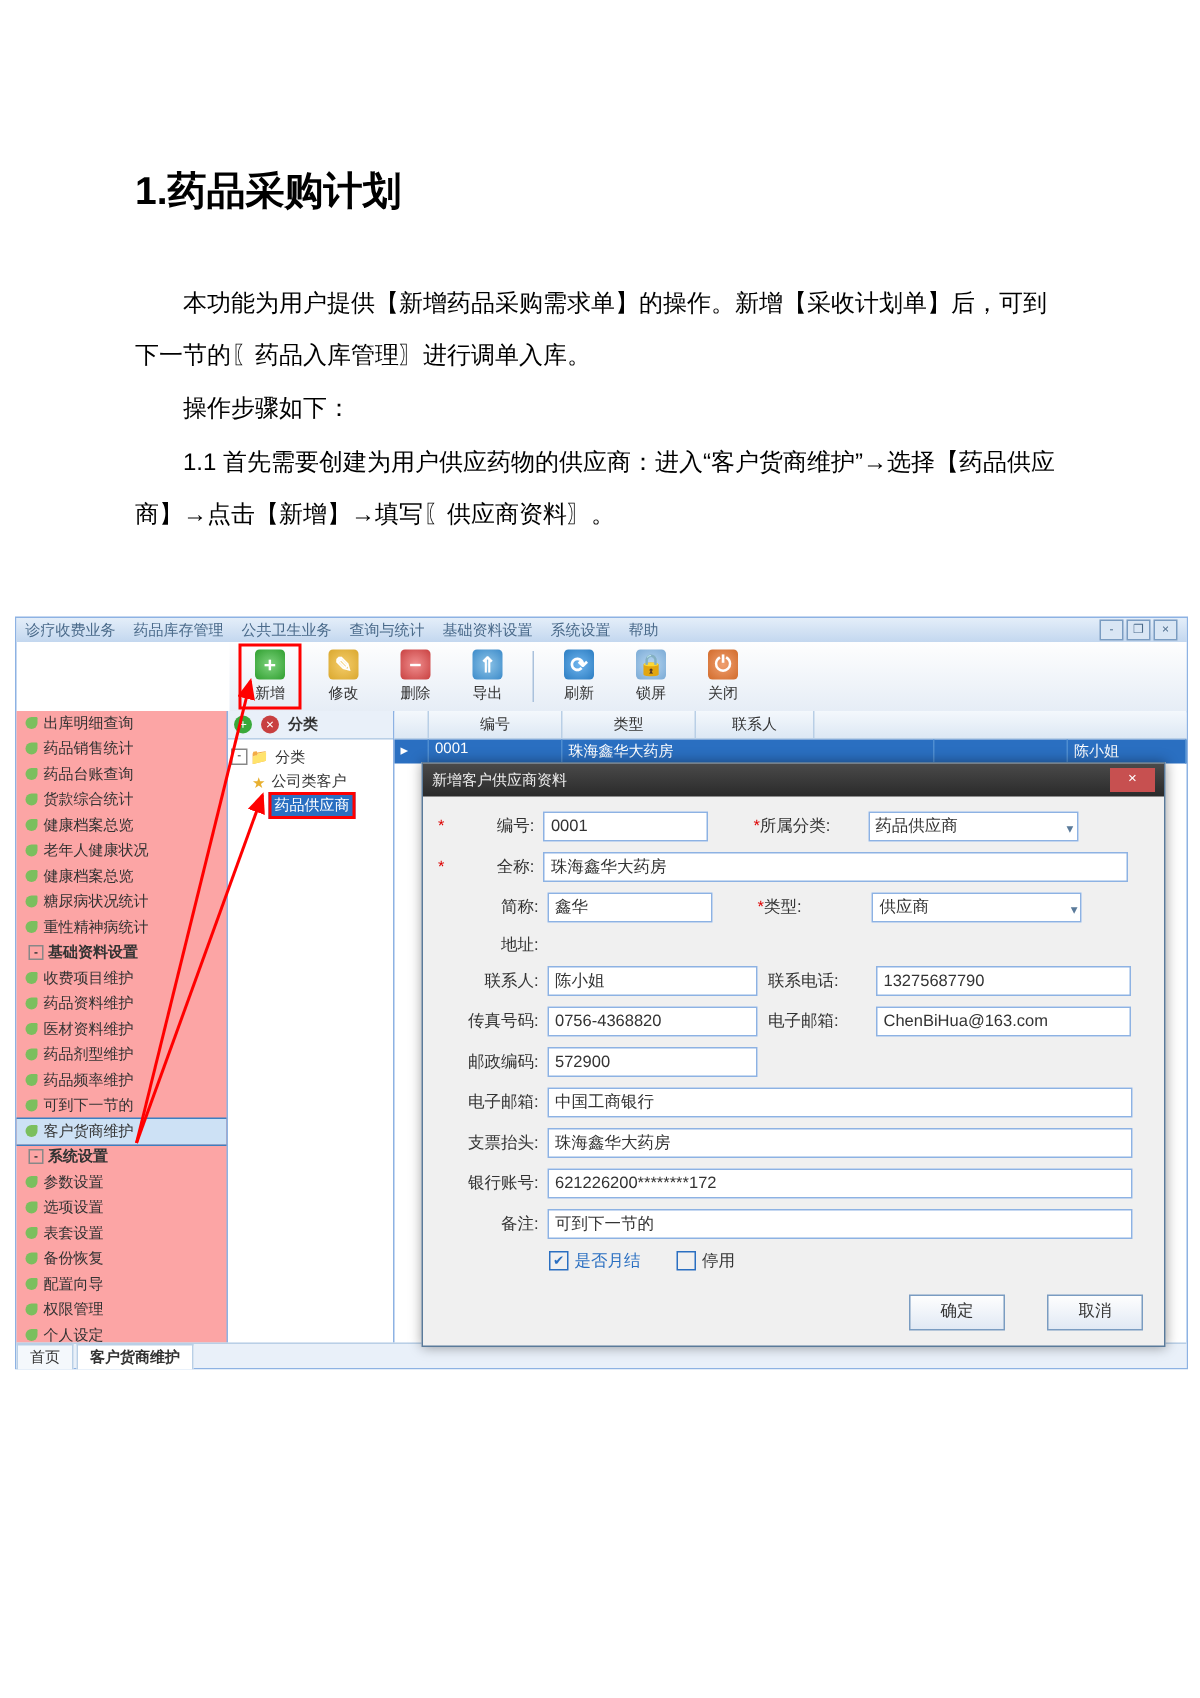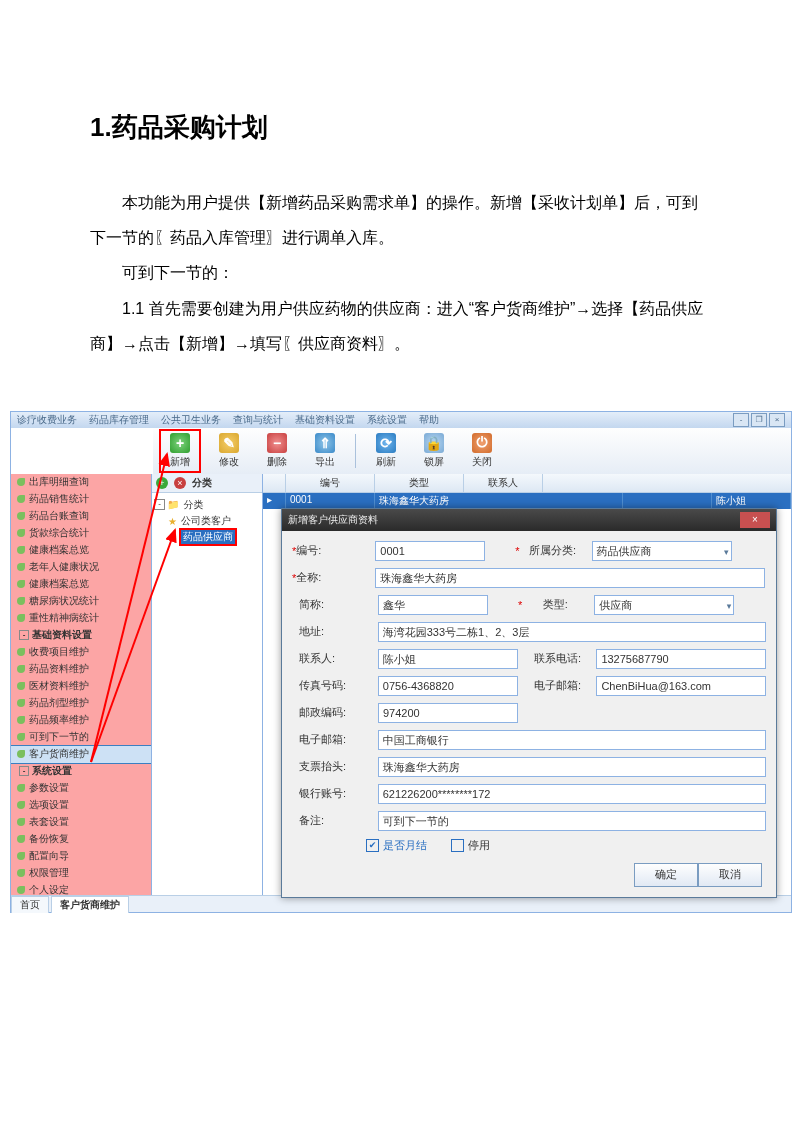--- a/index.html
+++ b/index.html
@@ -47,42 +47,42 @@
 .right{flex:1;position:relative}
 .grid-head{height:18px;background:linear-gradient(#f4f8fc,#dde8f4);border-bottom:1px solid #b9cfe6;display:flex;font-size:10px}
 .grid-head div{border-right:1px solid #b9cfe6;padding:2px 4px;text-align:center}
 .grid-row{height:16px;display:flex;font-size:10px;background:#2a6fc1;color:#fff}
 .grid-row div{padding:1px 4px;border-right:1px solid #4f8ed1}
 .dialog{position:absolute;left:270px;top:96px;width:494px;height:388px;background:#f0f0f0;border:1px solid #5a7a9a;box-shadow:0 0 8px rgba(0,0,0,0.4)}
 .dlg-title{height:22px;background:linear-gradient(#4a4a4a,#2a2a2a);color:#eee;font-size:10px;display:flex;align-items:center;padding:0 6px;justify-content:space-between}
 .dlg-x{width:30px;height:16px;background:#c75050;color:#fff;text-align:center;font-size:10px;line-height:15px}
 .dlg-body{padding:10px 10px 6px 10px}
 .frow{display:flex;align-items:center;margin-bottom:7px;font-size:11px}
-.flabel{width:60px;text-align:left;margin-right:19px}
-.flabel2{width:66px;text-align:center;margin-right:6px}
+.flabel{width:60px;text-align:right;margin-right:6px}
+.flabel2{width:66px;text-align:left;margin-right:6px}
 .req{color:#d00}
 .finput{height:18px;border:1px solid #8db2e3;background:#fff;padding:0 4px;font-size:11px;line-height:18px}
 .fcombo{height:18px;border:1px solid #8db2e3;background:#fff;padding:0 14px 0 4px;font-size:11px;line-height:18px;position:relative}
 .fcombo::after{content:"▾";position:absolute;right:2px;top:1px;color:#5a7a9a;font-size:9px}
-.dlg-btns{position:absolute;bottom:10px;right:14px;display:flex;gap:0}
+.dlg-btns{position:absolute;bottom:10px;right:14px;display:flex;gap:28px}
 .dbtn{width:62px;height:22px;border:1px solid #7a9cc1;background:linear-gradient(#fefefe,#e1e9f4);font-size:11px;text-align:center;line-height:21px}
 .chk{display:flex;align-items:center;gap:4px;font-size:11px}
 .chkbox{width:11px;height:11px;border:1px solid #2a6fc1;display:flex;align-items:center;justify-content:center;font-size:9px;color:#2a6fc1}
 .tabs{height:16px;background:#e9f0f9;display:flex;font-size:10px;align-items:flex-start;position:absolute;bottom:0;left:0;right:0;border-top:1px solid #b9cfe6}
 .tab{padding:1px 8px;border:1px solid #b9cfe6;border-bottom:none;background:#f4f8fc;margin-right:2px}
 svg.arrows{position:absolute;top:0;left:0;pointer-events:none}
 </style>
 </head>
 <body>
 
 <div class="page">
   <h1>1.药品采购计划</h1>
   <div class="body-text">
     <p>本功能为用户提供【新增药品采购需求单】的操作。新增【采收计划单】后，可到下一节的〖药品入库管理〗进行调单入库。</p>
-    <p>可到下一节的：</p>
+    <p>操作步骤如下：</p>
     <p>1.1 首先需要创建为用户供应药物的供应商：进入“客户货商维护”→选择【药品供应商】→点击【新增】→填写〖供应商资料〗。</p>
   </div>
 </div>
 
 <div class="app-window" style="margin-left:10px">
 
   <div class="menubar">
     <span>诊疗收费业务</span>
     <span>药品库存管理</span>
     <span>公共卫生业务</span>
@@ -236,42 +236,41 @@
           <span class="flabel">简称:</span>
         <span class="finput" style="width:100px">鑫华</span>
         <span style="width:30px"></span>
         <span class="req">*</span>
           <span class="flabel2">类型:</span>
         <span class="fcombo" style="width:120px">供应商</span>
       </div>
       <div class="frow">
         <span style="width:7px"></span>
           <span class="flabel">地址:</span>
-        <span class="finput" style="width:380px">海湾花园333号二栋1、2、3层</span>
       </div>
       <div class="frow">
         <span style="width:7px"></span>
           <span class="flabel">联系人:</span>
         <span class="finput" style="width:130px">陈小姐</span>
         <span style="width:7px"></span>
           <span class="flabel2">联系电话:</span>
         <span class="finput" style="width:160px">13275687790</span>
       </div>
       <div class="frow">
         <span style="width:7px"></span>
           <span class="flabel">传真号码:</span>
         <span class="finput" style="width:130px">0756-4368820</span>
         <span style="width:7px"></span>
           <span class="flabel2">电子邮箱:</span>
         <span class="finput" style="width:160px">ChenBiHua@163.com</span>
       </div>
       <div class="frow">
         <span style="width:7px"></span>
           <span class="flabel">邮政编码:</span>
-        <span class="finput" style="width:130px">974200</span>
+        <span class="finput" style="width:130px">572900</span>
       </div>
       <div class="frow">
         <span style="width:7px"></span>
           <span class="flabel">电子邮箱:</span>
         <span class="finput" style="width:380px">中国工商银行</span>
       </div>
       <div class="frow">
         <span style="width:7px"></span>
           <span class="flabel">支票抬头:</span>
         <span class="finput" style="width:380px">珠海鑫华大药房</span>

